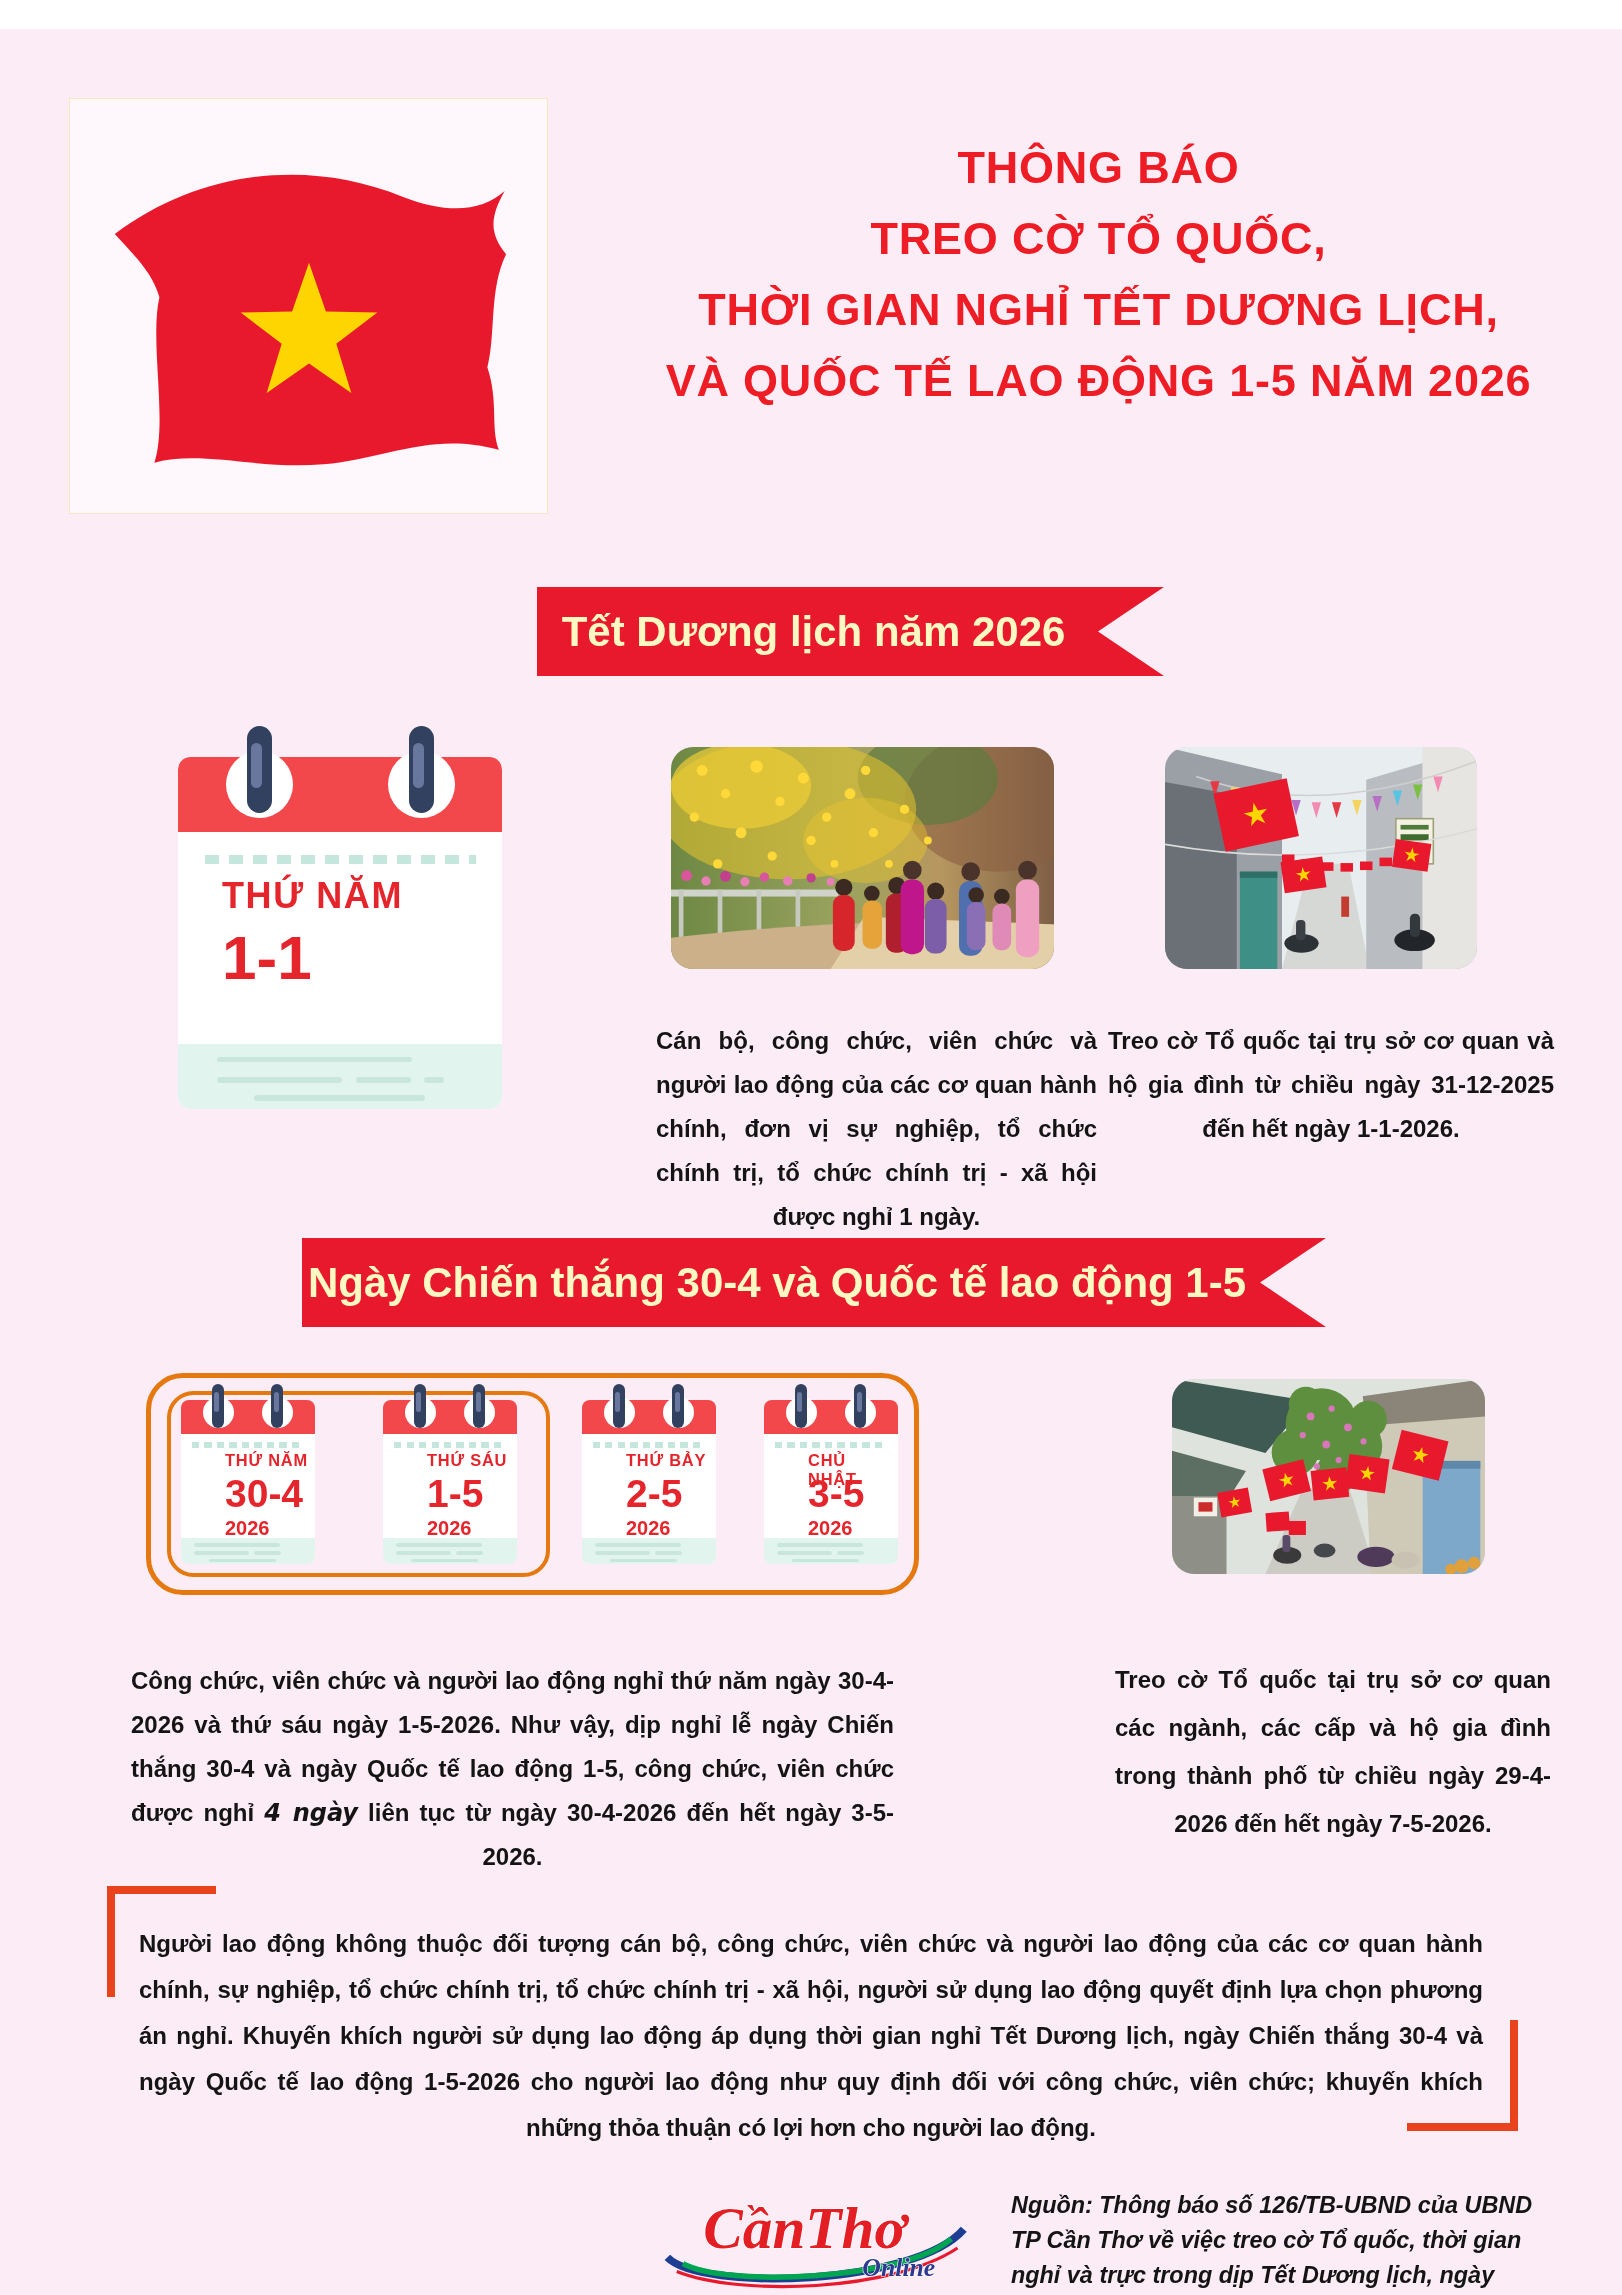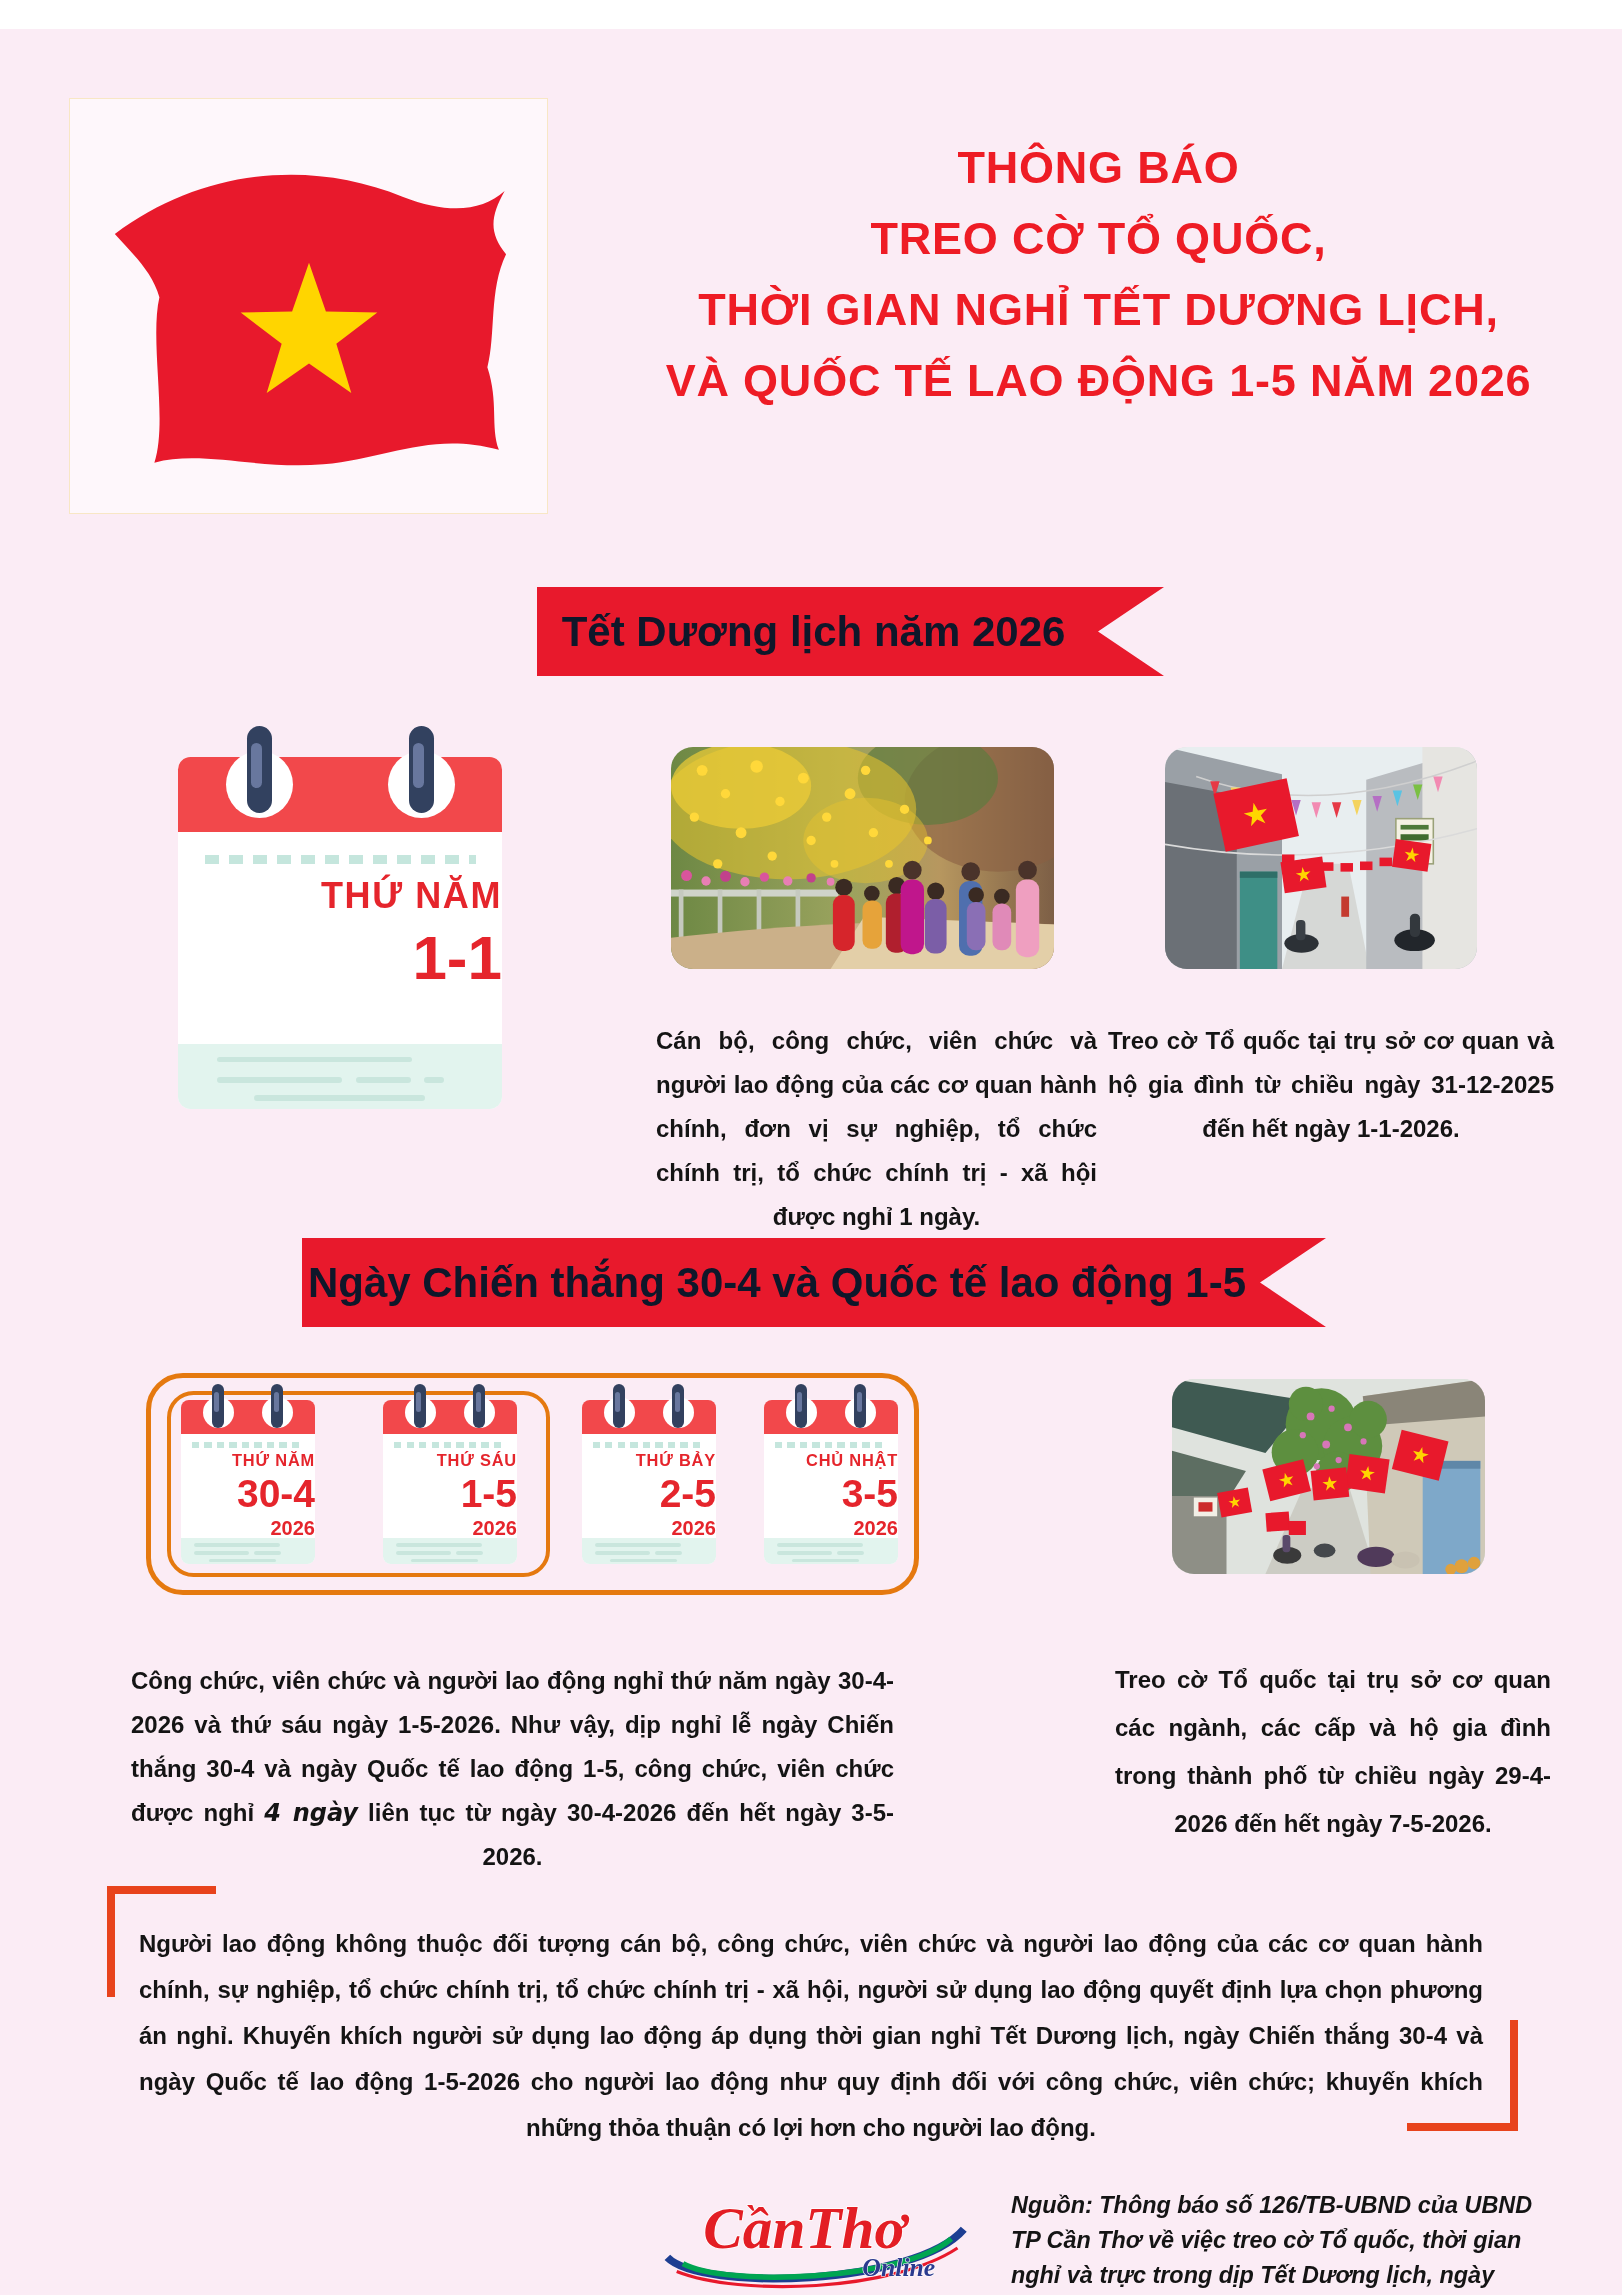--- a/index.html
+++ b/index.html
@@ -15,37 +15,37 @@
     background:#fef7fb; border:1.6px solid #f8e7c5;
     display:flex; align-items:center; justify-content:center;
   }
   .title {
     position:absolute; left:600px; top:103px; width:997px;
     text-align:center; color:#ee1c25; font-weight:bold;
     font-size:45px; line-height:71px; letter-spacing:0.8px;
   }
   
   .banner {
-    position:absolute; background:#e8192c; color:#0f172a; font-weight:bold;
+    position:absolute; background:#e8192c; color:#fef9c3; font-weight:bold;
     display:flex; align-items:center; justify-content:center;
     clip-path:polygon(0 0, 100% 0, calc(100% - 66px) 50%, 100% 100%, 0 100%);
     padding-right:74px; box-sizing:border-box;
   }
   .banner1 { left:537px; top:558px; width:627px; height:89px; font-size:42px; }
   .banner2 { left:302px; top:1209px; width:1024px; height:89px; font-size:42px;align-items:center; }
   
   .cal { position:absolute; background:#ffffff; border-radius:12.5px; }
   .cal * { position:absolute; }
   .cal-head { top:0; left:0; right:0; background:#f2484b; border-radius:12.5px 12.5px 0 0; }
   .cal-foot { left:0; right:0; bottom:0; background:#e2f4ee; border-radius:0 0 12.5px 12.5px; }
   .cal-dash { }
   .ring-circle { background:#ffffff; border-radius:50%; }
   .ring-pill  { background:#32415f; border-radius:15.6px; }
   .ring-hl    { background:#68779e; border-radius:7.8px; }
-  .cal-day, .cal-date, .cal-year { left:16px; right:0; text-align:right; color:#e5252c; font-weight:bold; }
+  .cal-day, .cal-date, .cal-year { left:0; right:0; text-align:left; color:#e5252c; font-weight:bold;padding-left:44px; }
   .fline { background:#c9e6dd; border-radius:3.1px; height:5.5px; }
   .cal-big { left:178px; top:728px; width:324px; height:352px; }
   .cal-big .cal-head { height:75px; }
   .cal-big .ring-circle { width:67px; height:67px; top:-6.2px; }
   .cal-big .ring-pill { width:25px; height:87px; top:-31px; border-radius:12.5px; }
   .cal-big .ring-hl { width:11px; height:45px; border-radius:6.2px; }
   .cal-big .cal-dash { top:98px; left:26.5px; width:271px; height:8.6px;
      background:repeating-linear-gradient(90deg,#c5e6dd 0 14px,transparent 14px 24px); }
   .cal-big .cal-day  { top:118px; font-size:36px; letter-spacing:1.6px; }
   .cal-big .cal-date { top:165px; font-size:62px; }

